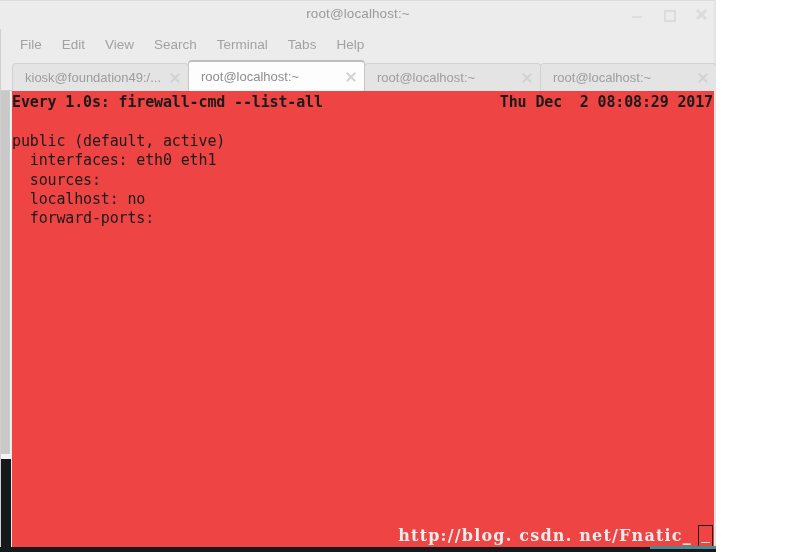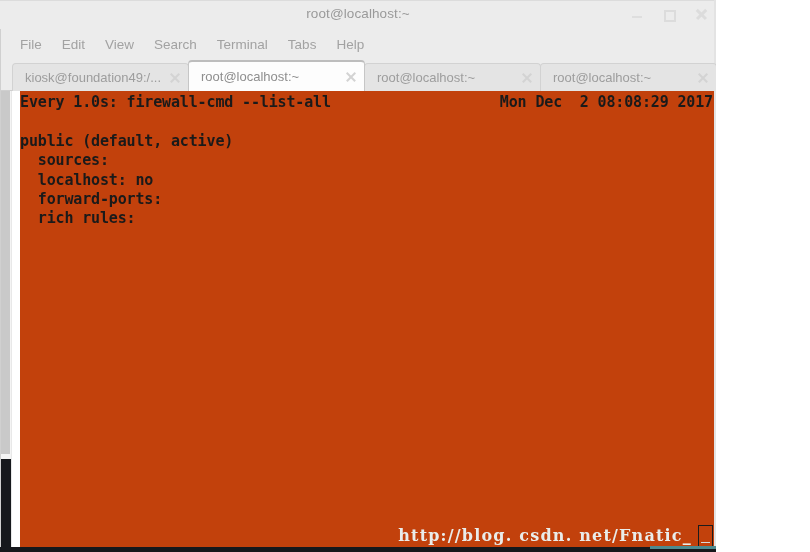--- a/index.html
+++ b/index.html
@@ -185,35 +185,34 @@
     position: absolute;
     left: 0;
     top: 368px;
     width: 11px;
     bottom: 0;
     background: #16181c;
   }
   #screen {
     flex: 1;
     position: relative;
-    background: #c2410c;
+    background: #ef4444;
     overflow: hidden;
     font-family: "DejaVu Sans Mono", "Liberation Mono", monospace;
     font-size: 15px;
     line-height: 19.4px;
     color: #1a1a1a;
     padding-top: 2px;
     font-weight: bold;
-    margin-left: 8px;
   }
   .term-line {
     white-space: pre;
     height: 19.4px;
     padding-left: 0px;
-    font-weight: bold;
+    font-weight: normal;
     letter-spacing: -0.15px;
   }
   #header-line {
     display: flex;
     justify-content: space-between;
     white-space: pre;
     height: 19.4px;
     padding-right: 3px;
     font-weight: bold;
     letter-spacing: -0.15px;
@@ -324,28 +323,28 @@
   <div id="term-wrap">
 
     <div id="scrollbar">
       <div id="scroll-thumb"></div>
       <div id="scroll-bottom"></div>
     </div>
 
     <div id="screen">
       <div id="header-line">
         <span>Every 1.0s: firewall-cmd --list-all</span>
-        <span>Mon Dec  2 08:08:29 2017</span>
+        <span>Thu Dec  2 08:08:29 2017</span>
       </div>
       <div class="term-line"></div>
       <div class="term-line">public (default, active)</div>
+      <div class="term-line">  interfaces: eth0 eth1</div>
       <div class="term-line">  sources: </div>
       <div class="term-line">  localhost: no</div>
       <div class="term-line">  forward-ports: </div>
-      <div class="term-line">  rich rules: </div>
 
       <div id="watermark">http://blog. csdn. net/Fnatic_</div>
       <div id="cursor-box"></div>
     </div>
   </div>
 
   <div id="left-border"></div>
   <div id="right-border"></div>
   <div id="bottom-border"></div>
   <div id="bottom-accent"></div>

